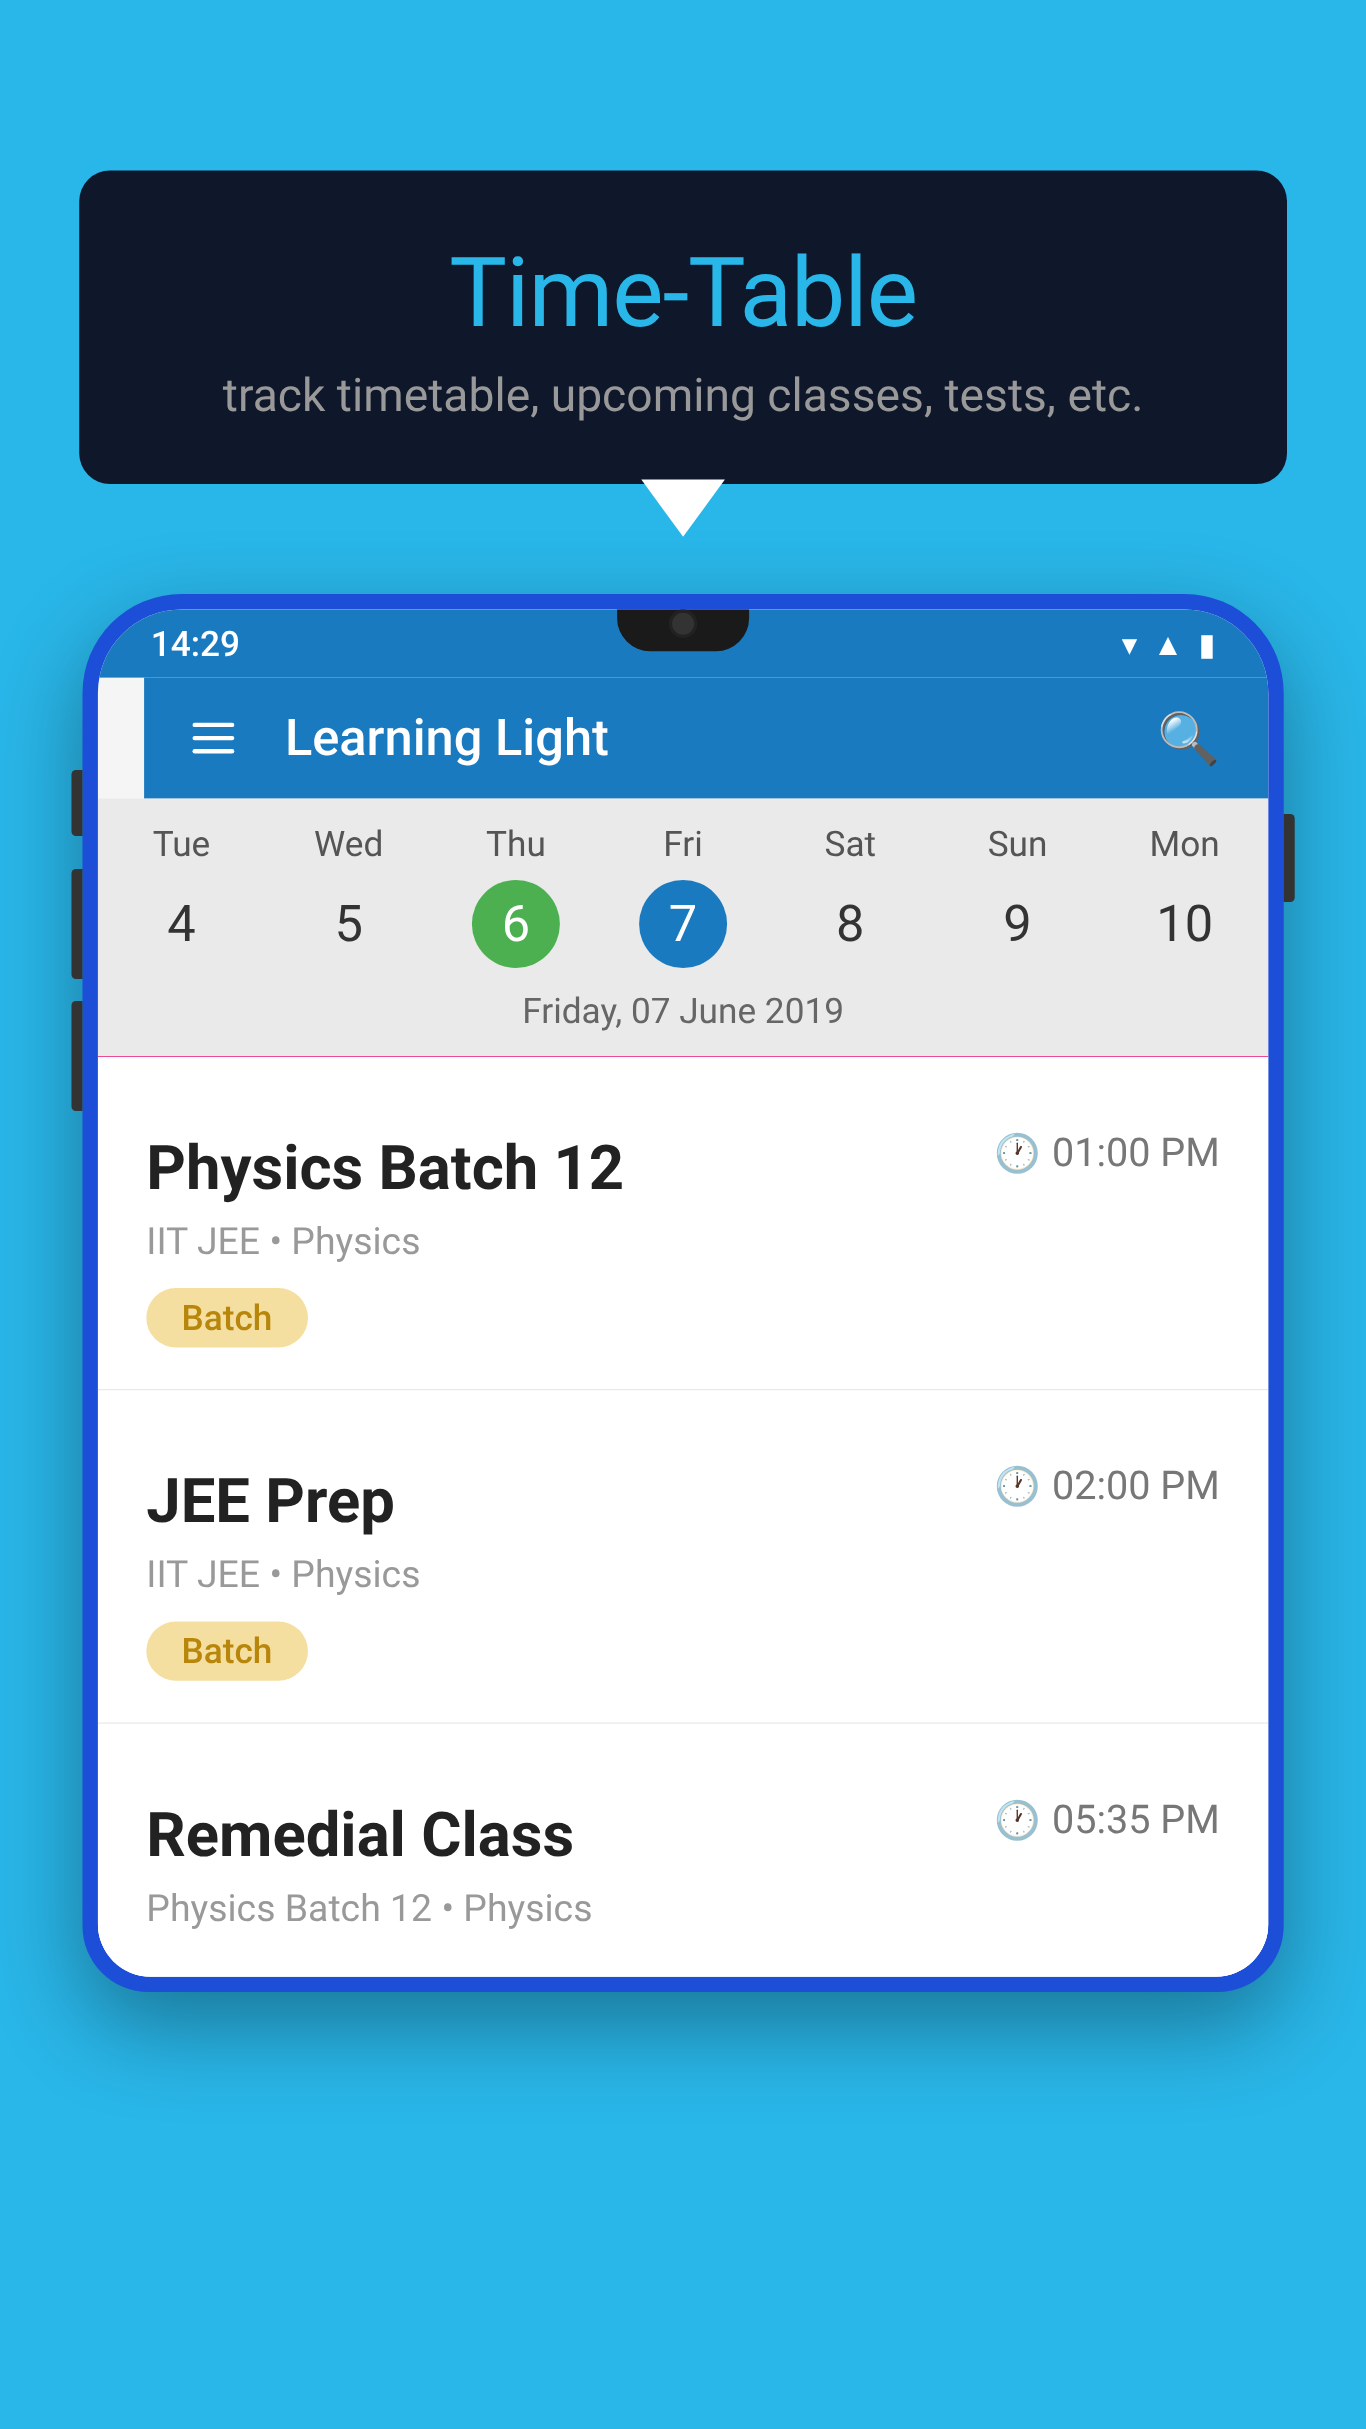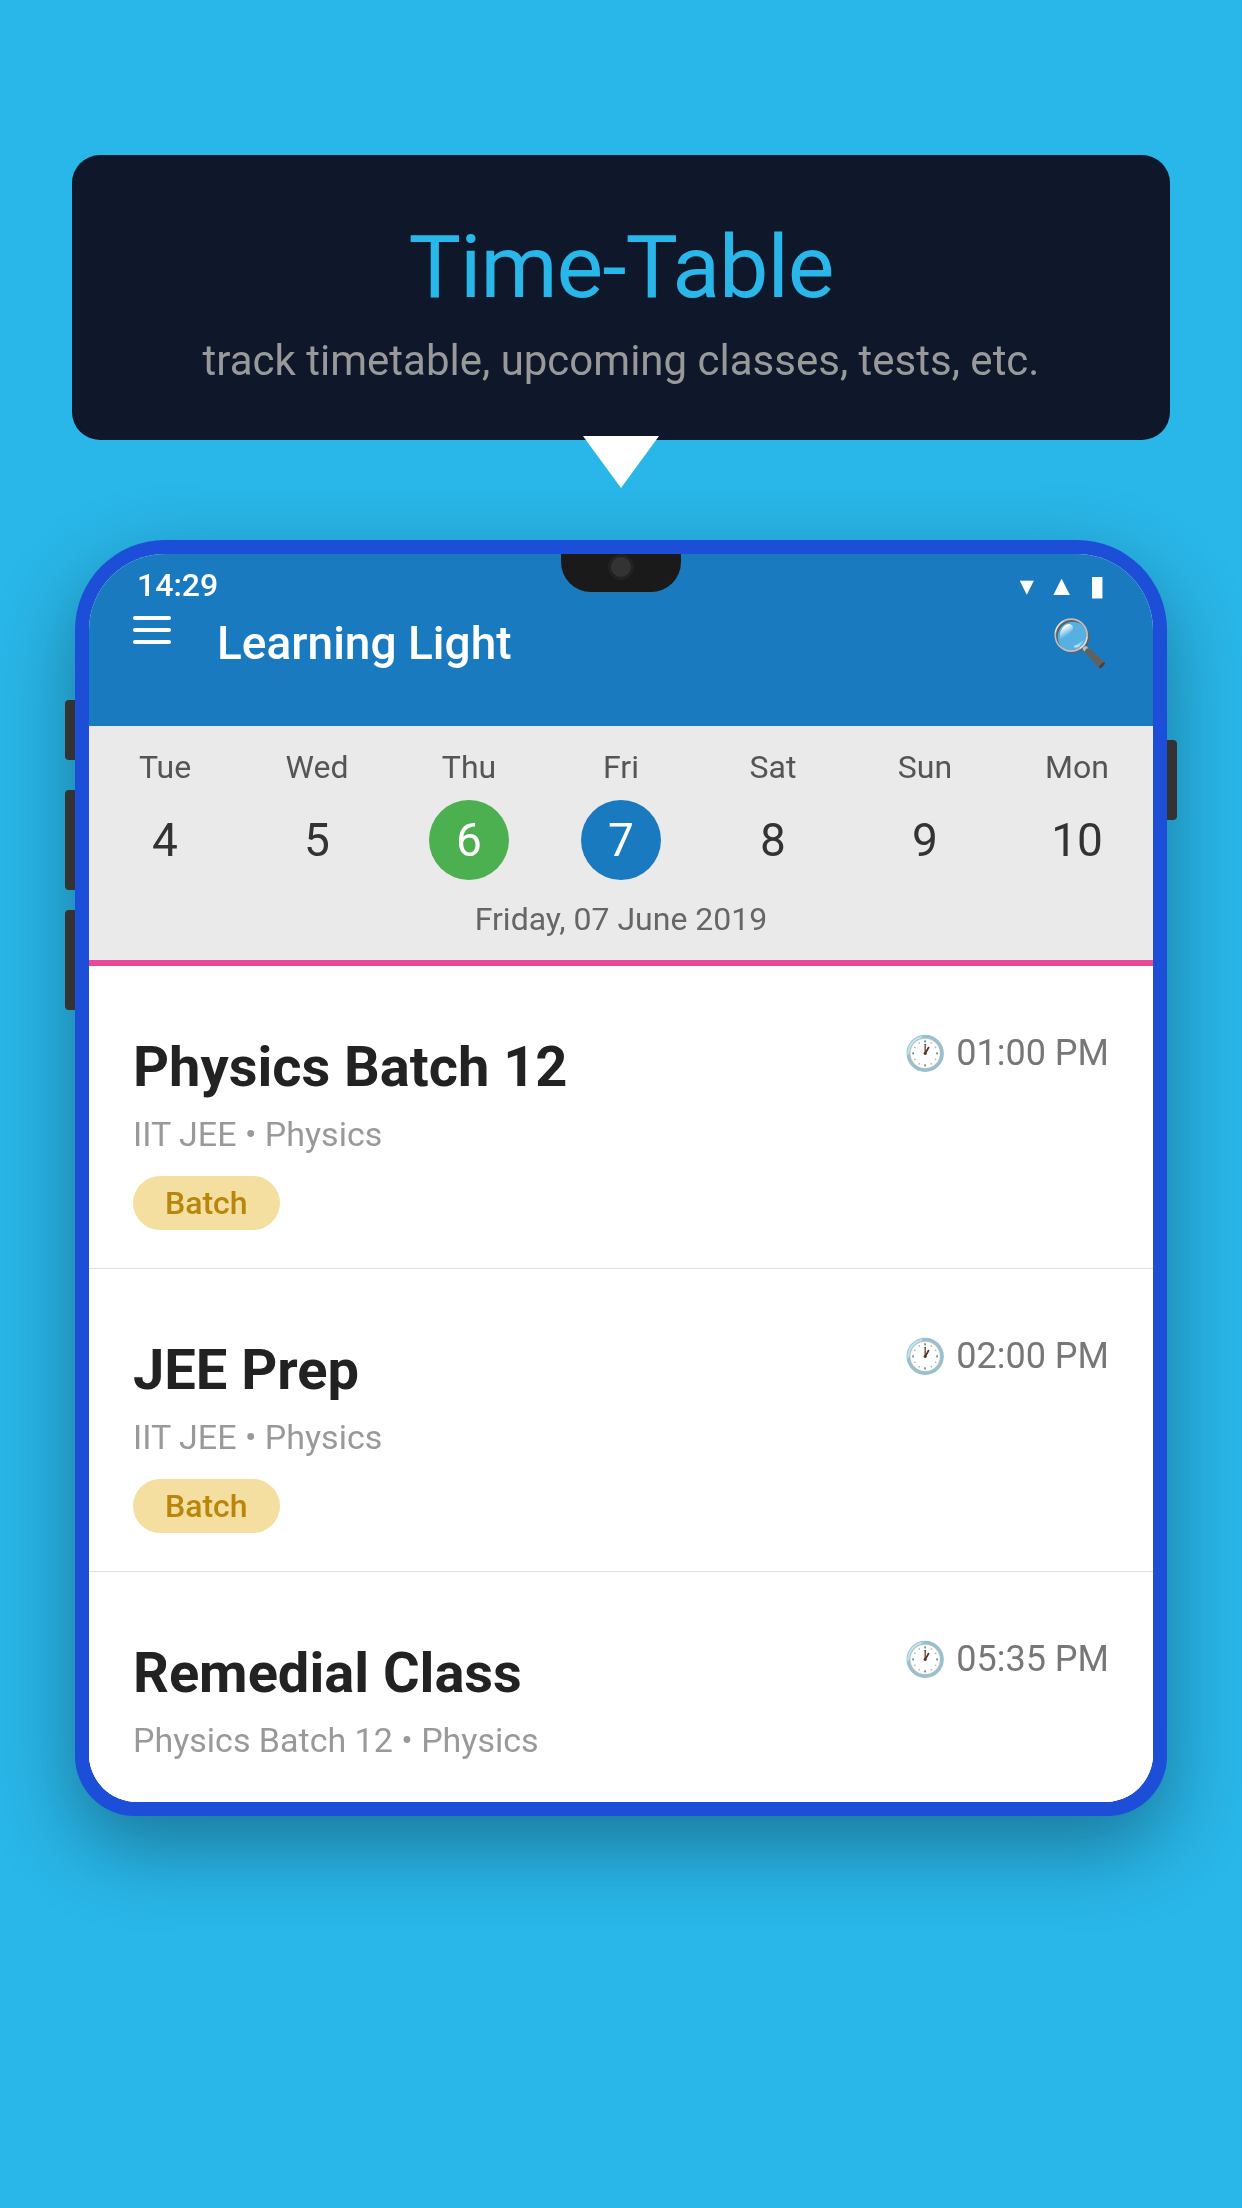--- a/index.html
+++ b/index.html
@@ -127,22 +127,24 @@
     .wifi-icon, .signal-icon, .battery-icon {
       color: #fff;
       font-size: 28px;
     }
 
     
     .app-bar {
       background: #1a7abf;
       height: 110px;
       display: flex;
+      align-items: center;
       padding: 0 44px;
       gap: 36px;
+      margin-left: 42px;
     }
 
     .hamburger-icon {
       color: #fff;
       font-size: 44px;
       display: flex;
       flex-direction: column;
       gap: 8px;
       cursor: pointer;
     }
@@ -213,21 +215,21 @@
     .day-num.selected {
       background: #1a7abf;
       color: #fff;
     }
 
     
     .date-label-row {
       background: #eaeaea;
       text-align: center;
       padding: 10px 0 22px;
-      border-bottom: 6px solid #ec4899;
+      border-bottom: 1px solid #ec4899;
     }
 
     .date-label {
       font-size: 32px;
       color: #666;
     }
 
     
     .schedule-list {
       background: #fff;

